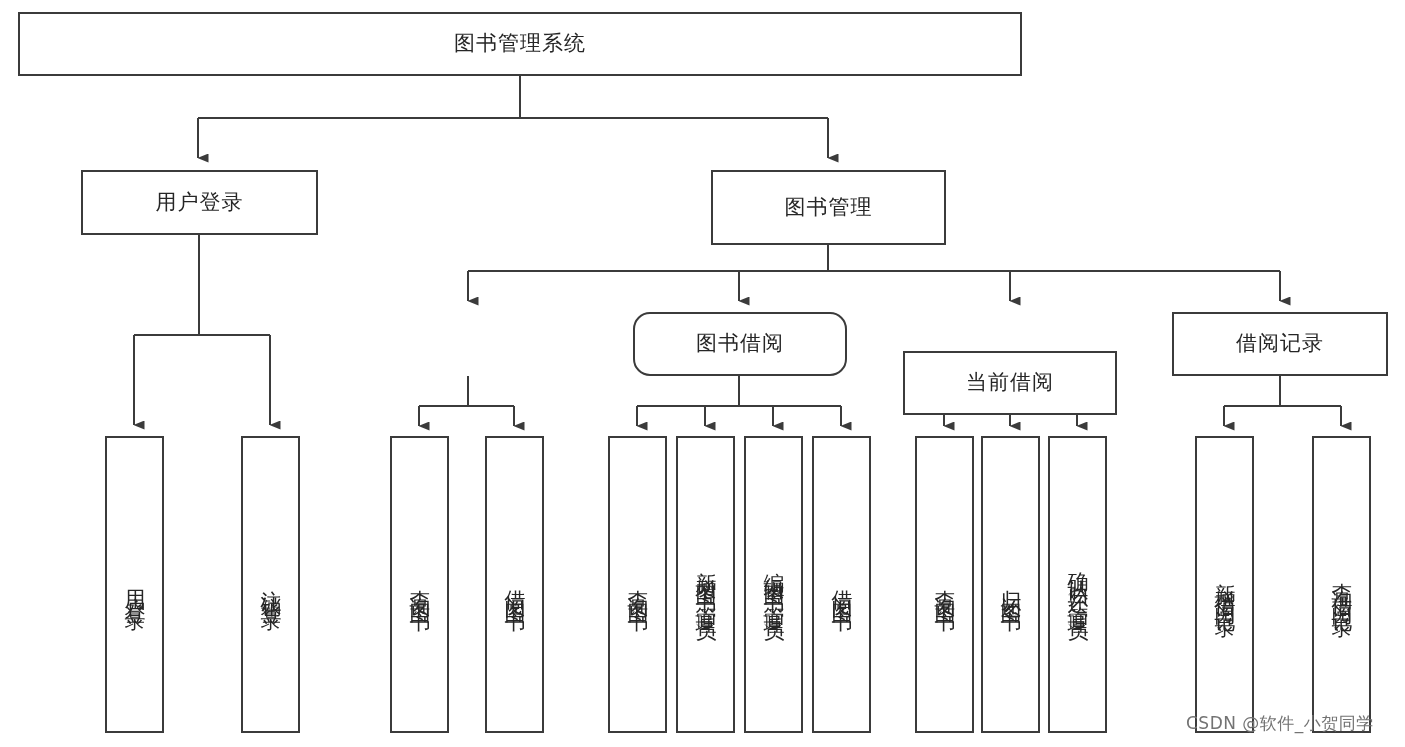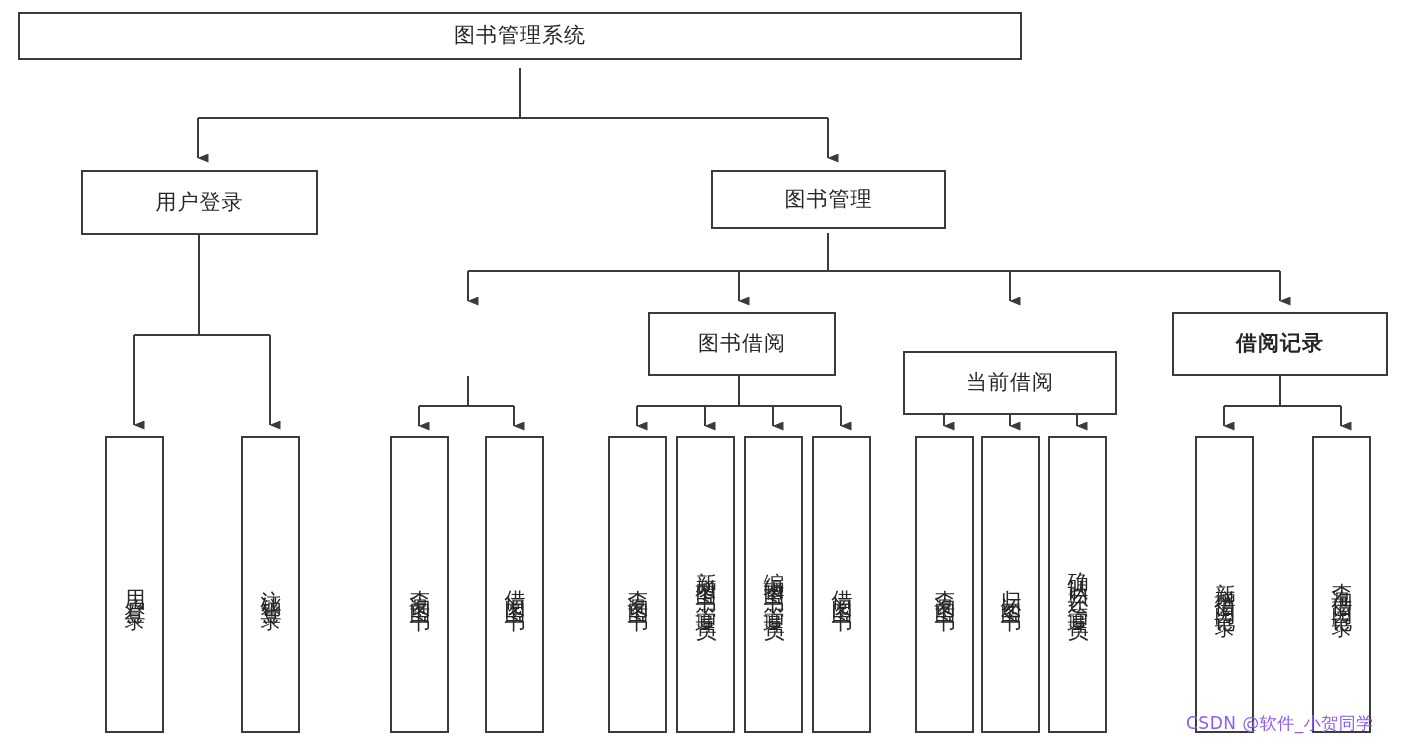--- a/index.html
+++ b/index.html
@@ -58,21 +58,21 @@
   }
   .node-label {
     display: block;
     white-space: pre;
   }
   #watermark {
     position: absolute;
     left: 1186px;
     top: 712px;
     font-size: 17px;
-    color: #8b5cf6;
+    color: #737373;
     letter-spacing: 0.5px;
     white-space: nowrap;
     font-family: "DejaVu Sans", "Liberation Sans", sans-serif;
   }
 </style>
 </head>
 <body>
 
 <div id="diagram-root">
 
@@ -119,42 +119,42 @@
       <path d="M1010,406 L1010,426" marker-end="url(#arrowhead)"></path>
       <path d="M1077,406 L1077,426" marker-end="url(#arrowhead)"></path>
 
       <path d="M1280,376 L1280,406"></path>
       <path d="M1224,406 L1341,406"></path>
       <path d="M1224,406 L1224,426" marker-end="url(#arrowhead)"></path>
       <path d="M1341,406 L1341,426" marker-end="url(#arrowhead)"></path>
     </g>
   </svg>
 
-  <div class="node horiz" style="left:18px; top:12px; width:1004px; height:48px;">
+  <div class="node horiz" style="left:18px; top:12px; width:1004px; height:64px;">
     <span class="node-label">图书管理系统</span>
   </div>
 
   <div class="node horiz" style="left:81px; top:170px; width:237px; height:65px;">
     <span class="node-label">用户登录</span>
   </div>
 
-  <div class="node horiz" style="left:711px; top:170px; width:235px; height:59px;">
+  <div class="node horiz" style="left:711px; top:170px; width:235px; height:75px;">
     <span class="node-label">图书管理</span>
   </div>
 
 
-  <div class="node horiz" style="left:648px; top:312px; width:188px; height:64px;">
+  <div class="node horiz" style="left:633px; top:312px; width:214px; height:64px;border-radius:17px;">
     <span class="node-label">图书借阅</span>
   </div>
 
   <div class="node horiz" style="left:903px; top:312px; width:214px; height:64px;margin-top:39px;">
     <span class="node-label">当前借阅</span>
   </div>
 
-  <div class="node horiz" style="left:1172px; top:312px; width:216px; height:64px;font-weight:bold;">
+  <div class="node horiz" style="left:1172px; top:312px; width:216px; height:64px;">
     <span class="node-label">借阅记录</span>
   </div>
 
   <div class="node vert" style="left:105px; top:436px; width:59px; height:297px;">
     <span class="node-label">用户登录</span>
   </div>
 
   <div class="node vert" style="left:241px; top:436px; width:59px; height:297px;">
     <span class="node-label">注销登录</span>
   </div>

